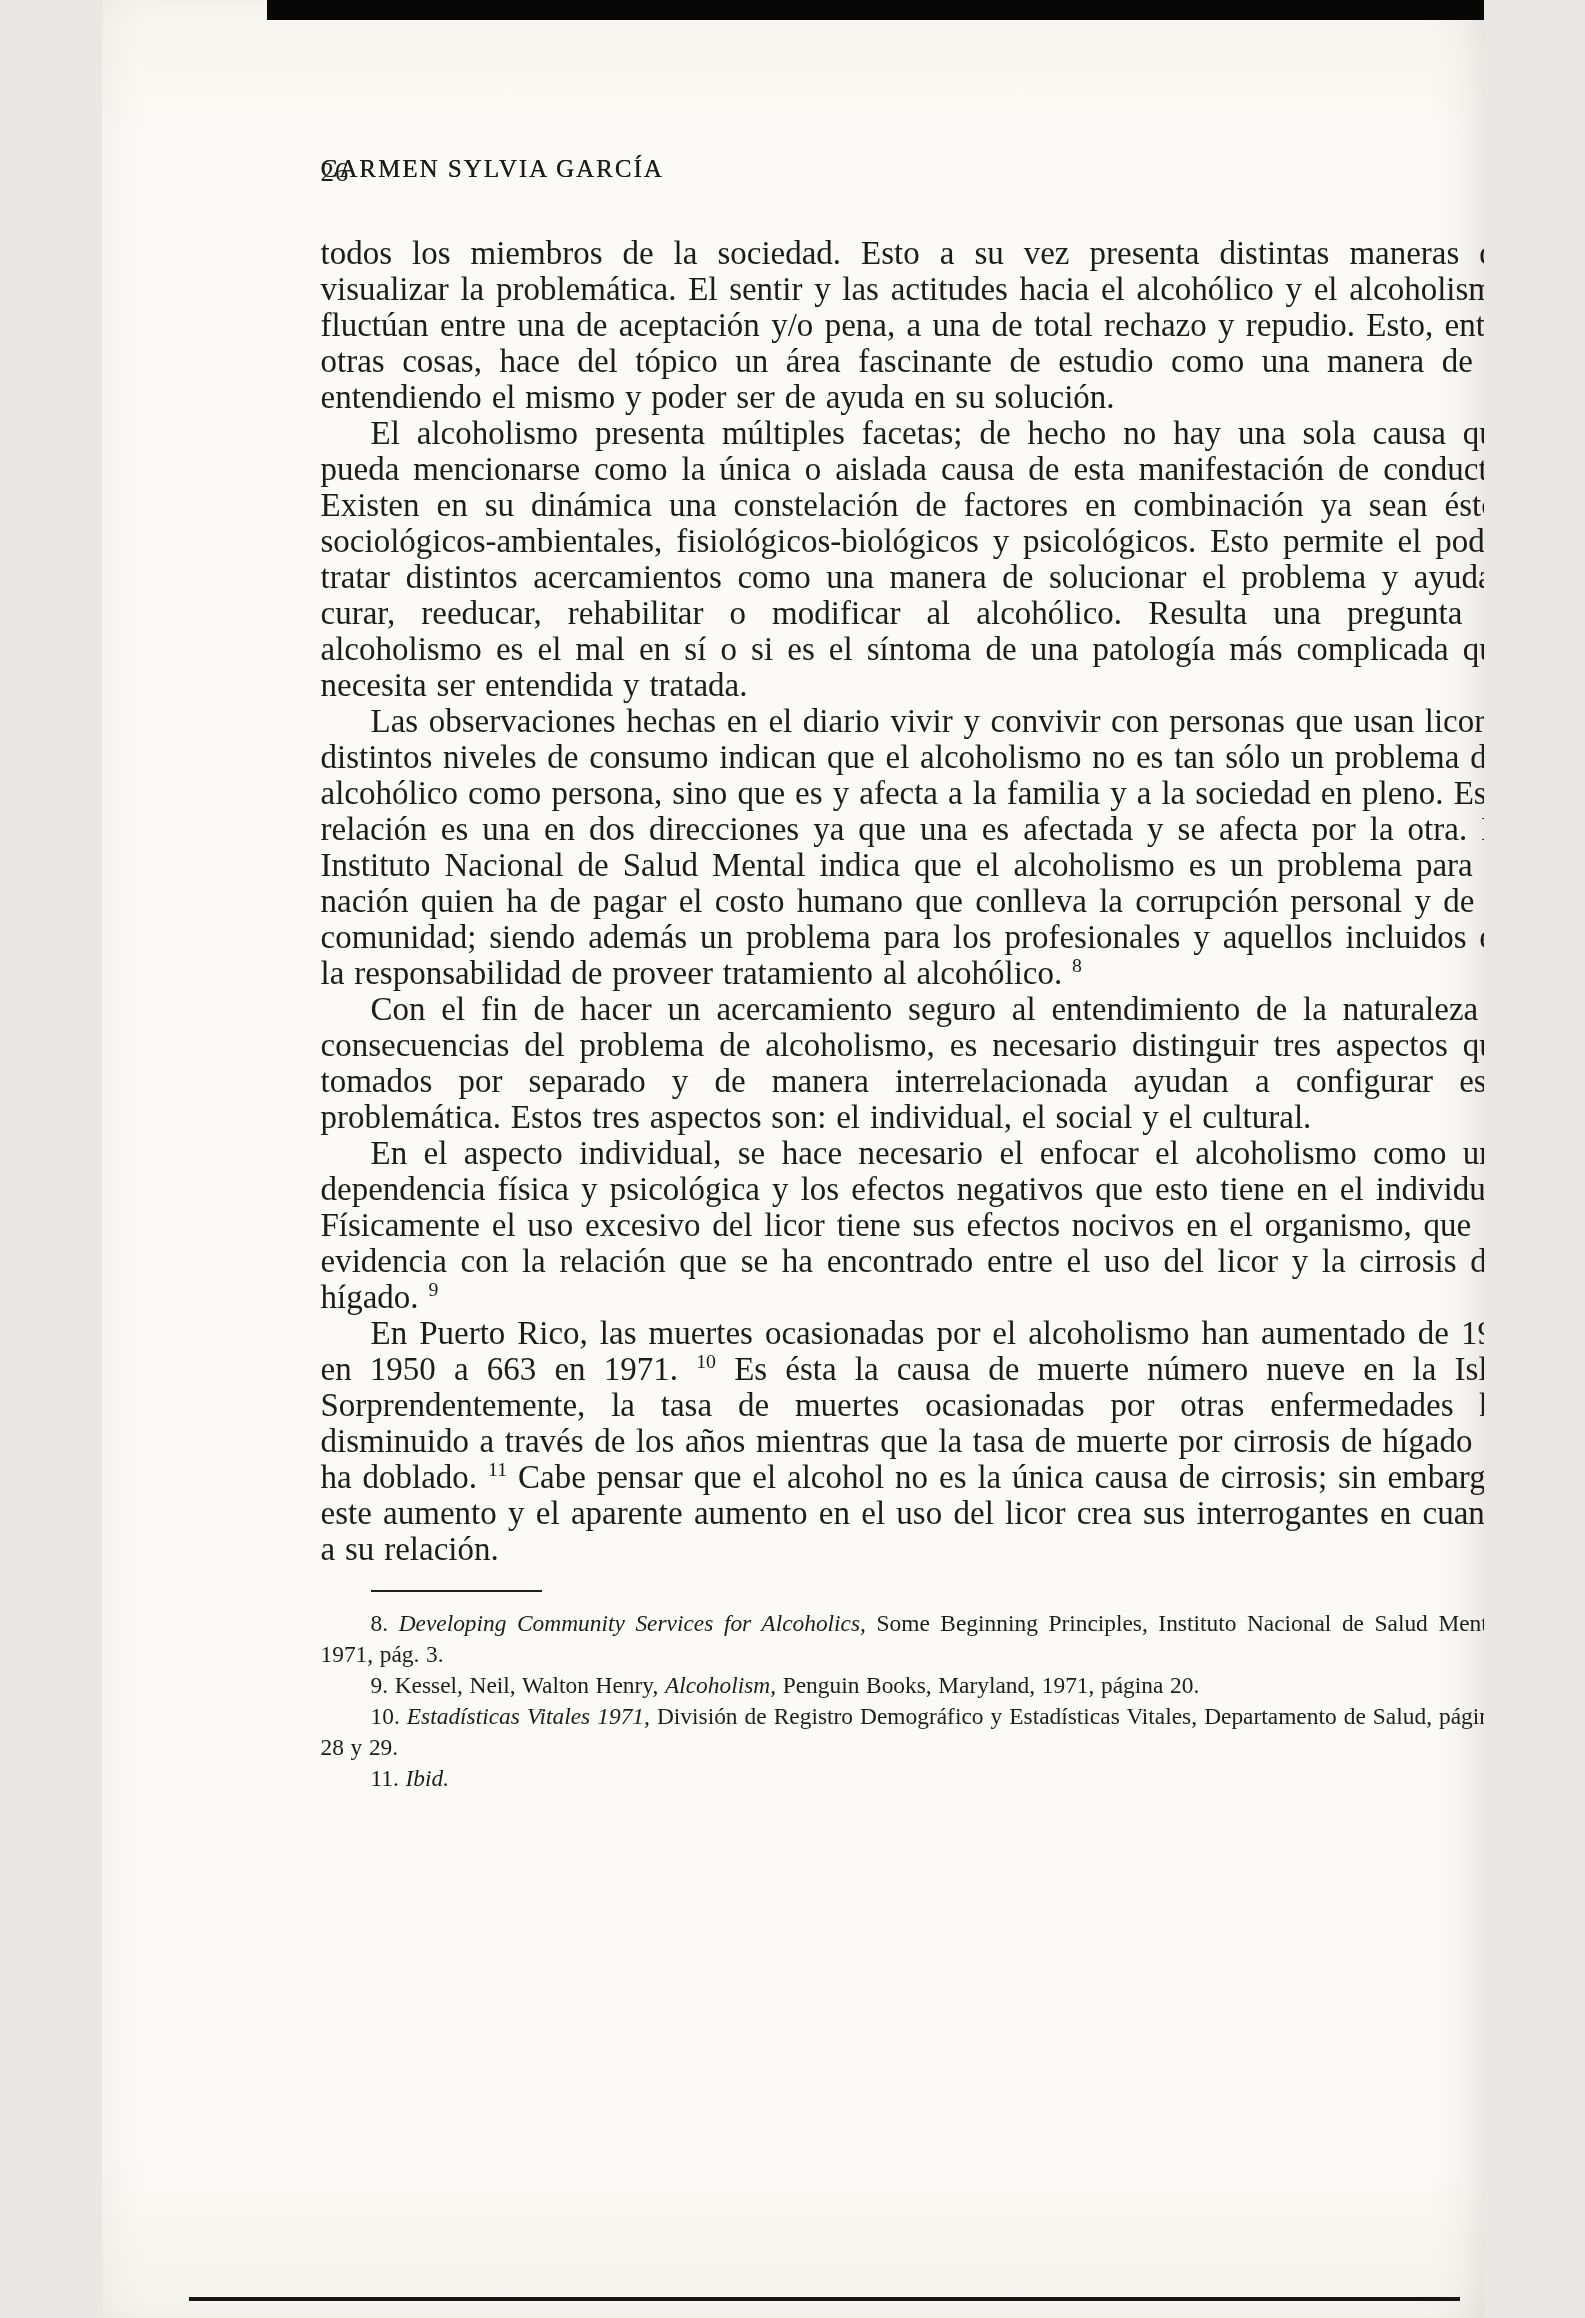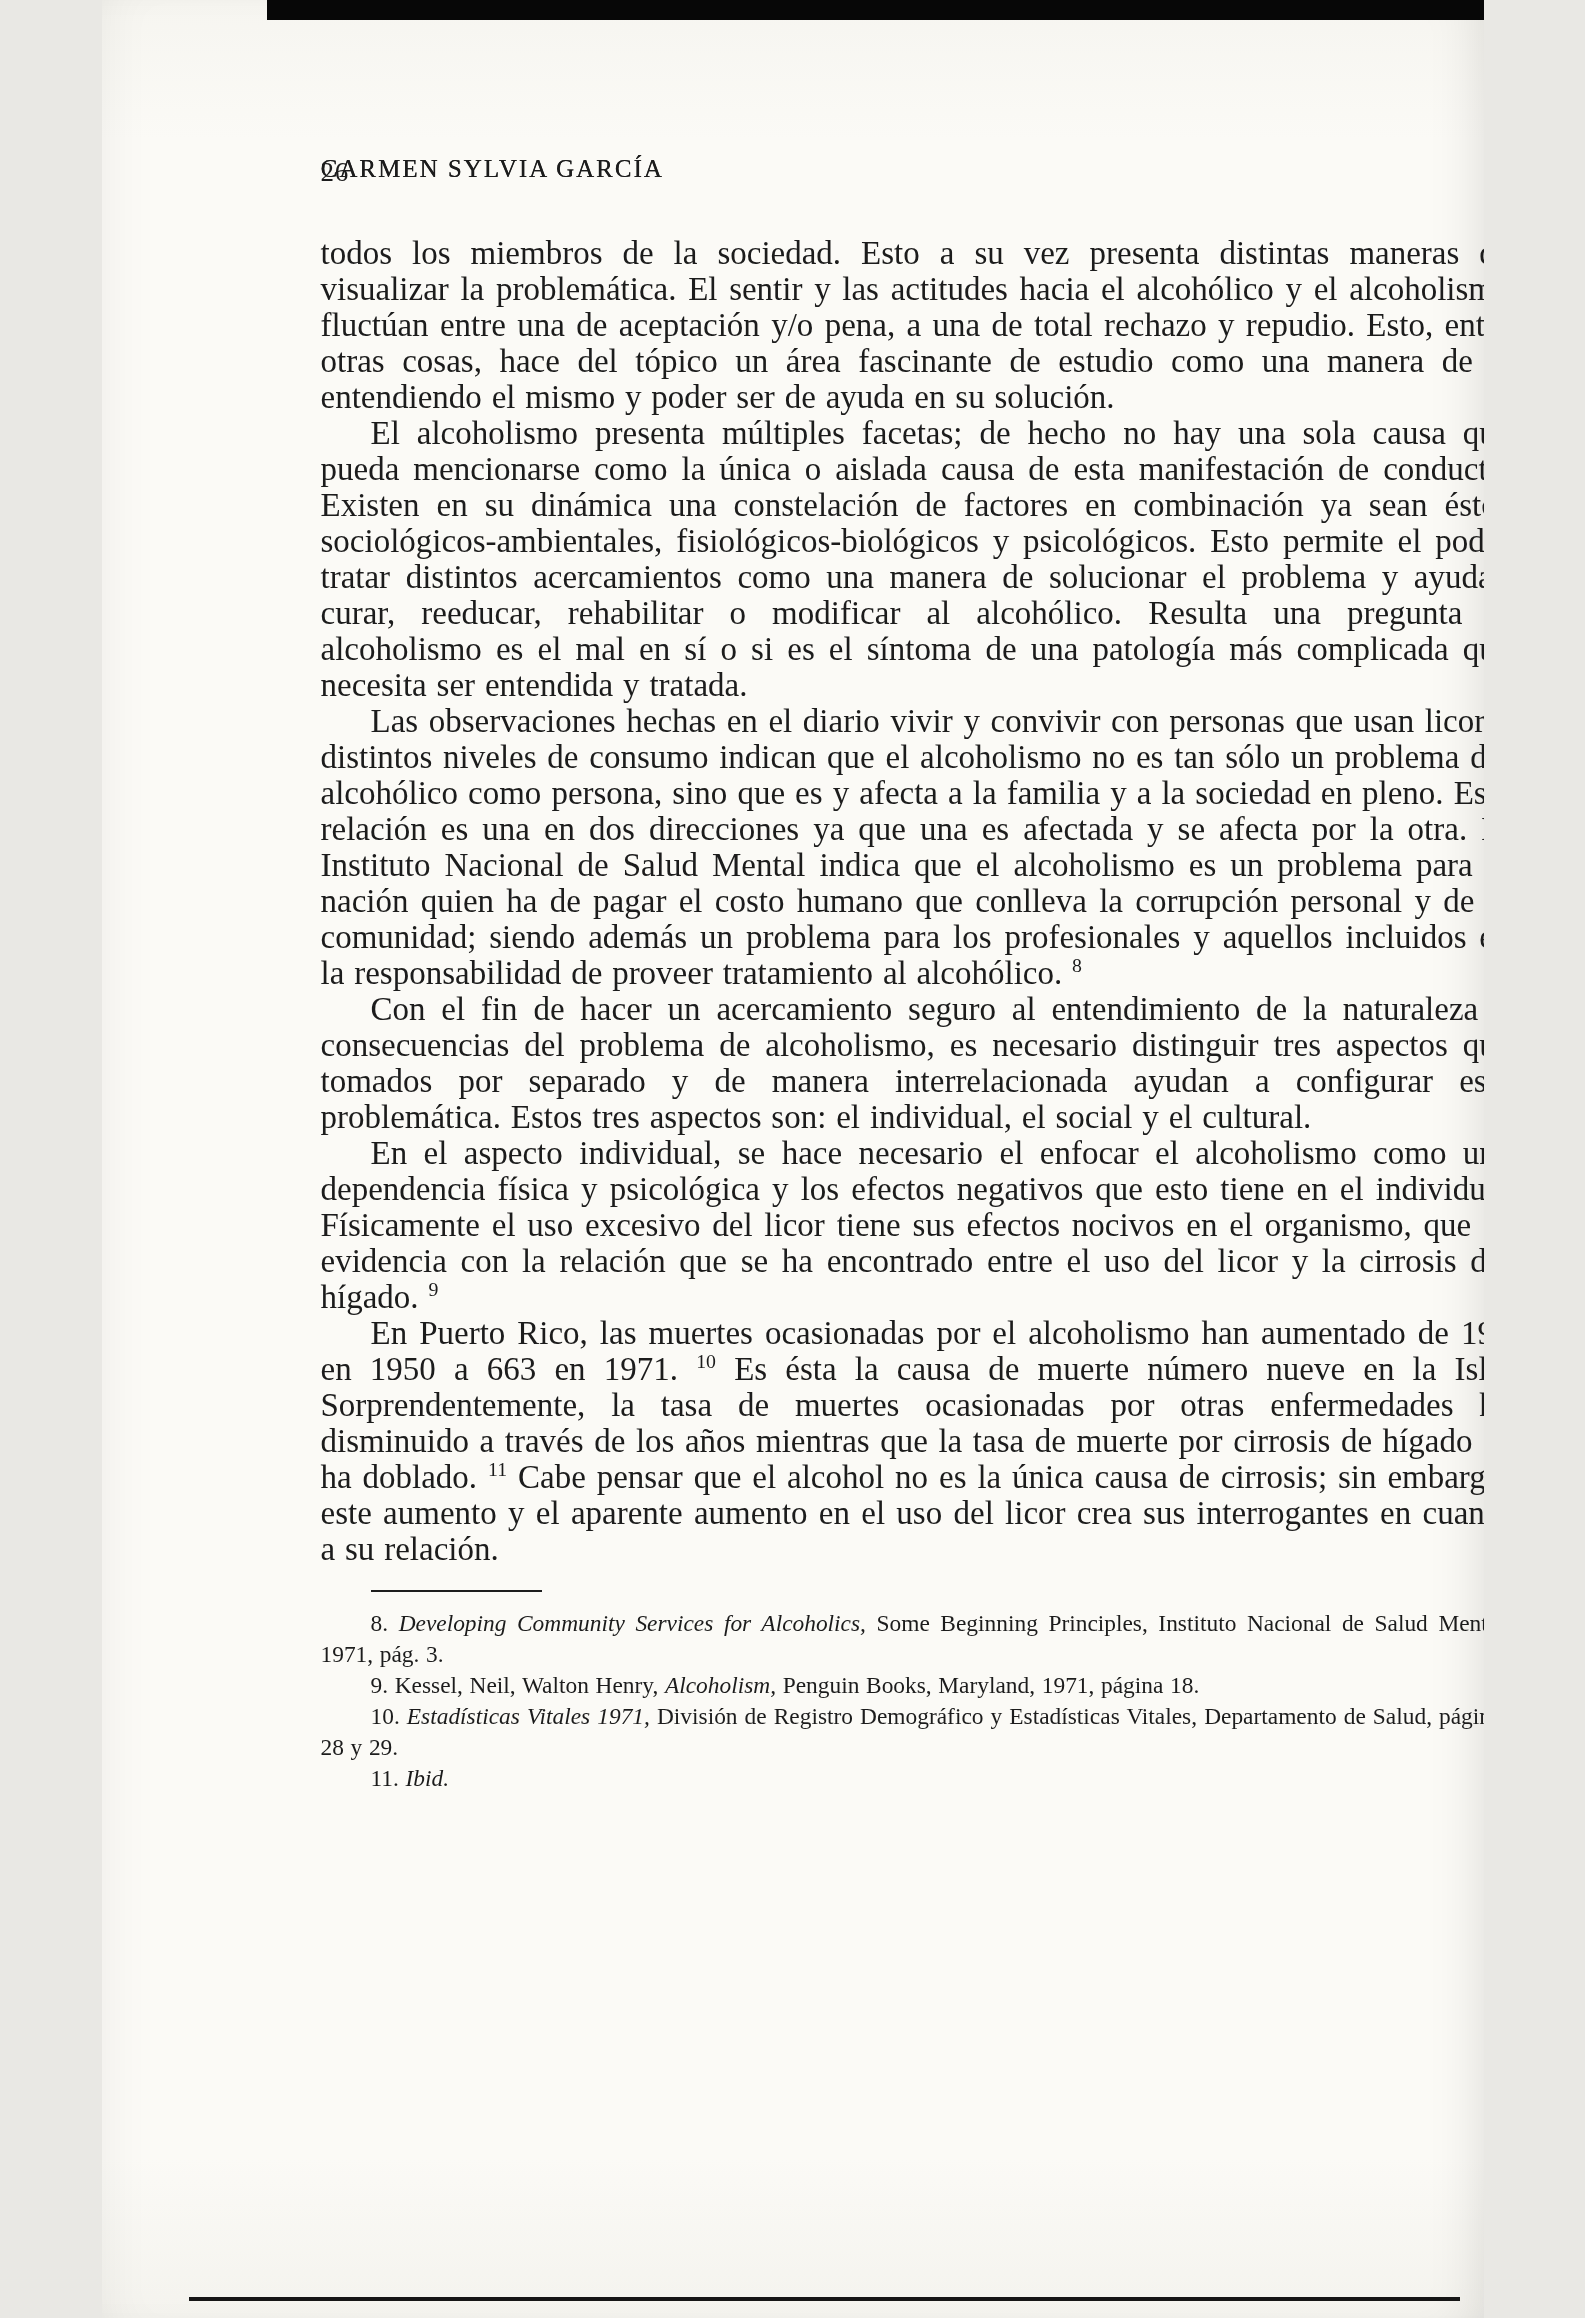--- a/index.html
+++ b/index.html
@@ -108,20 +108,20 @@
         <p class="para"><span>todos los miembros de la sociedad. Esto a su vez presenta distintas maneras de visualizar la problemática. El sentir y las actitudes hacia el alcohólico y el alcoholismo fluctúan entre una de aceptación y/o pena, a una de total rechazo y repudio. Esto, entre otras cosas, hace del tópico un área fascinante de estudio como una manera de ir entendiendo el mismo y poder ser de ayuda en su solución.</span></p>
         <p class="para indent"><span>El alcoholismo presenta múltiples facetas; de hecho no hay una sola causa que pueda mencionarse como la única o aislada causa de esta manifestación de conducta. Existen en su dinámica una constelación de factores en combinación ya sean éstos sociológicos-ambientales, fisiológicos-biológicos y psicológicos. Esto permite el poder tratar distintos acercamientos como una manera de solucionar el problema y ayudar, curar, reeducar, rehabilitar o modificar al alcohólico. Resulta una pregunta si alcoholismo es el mal en sí o si es el síntoma de una patología más complicada que necesita ser entendida y tratada.</span></p>
         <p class="para indent"><span>Las observaciones hechas en el diario vivir y convivir con personas que usan licor a distintos niveles de consumo indican que el alcoholismo no es tan sólo un problema del alcohólico como persona, sino que es y afecta a la familia y a la sociedad en pleno. Esta relación es una en dos direcciones ya que una es afectada y se afecta por la otra. El Instituto Nacional de Salud Mental indica que el alcoholismo es un problema para la nación quien ha de pagar el costo humano que conlleva la corrupción personal y de la comunidad; siendo además un problema para los profesionales y aquellos incluidos en la responsabilidad de proveer tratamiento al alcohólico. </span><sup>8</sup></p>
         <p class="para indent"><span>Con el fin de hacer un acercamiento seguro al entendimiento de la naturaleza y consecuencias del problema de alcoholismo, es necesario distinguir tres aspectos que tomados por separado y de manera interrelacionada ayudan a configurar esta problemática. Estos tres aspectos son: el individual, el social y el cultural.</span></p>
         <p class="para indent"><span>En el aspecto individual, se hace necesario el enfocar el alcoholismo como una dependencia física y psicológica y los efectos negativos que esto tiene en el individuo. Físicamente el uso excesivo del licor tiene sus efectos nocivos en el organismo, que se evidencia con la relación que se ha encontrado entre el uso del licor y la cirrosis del hígado. </span><sup>9</sup></p>
         <p class="para indent"><span>En Puerto Rico, las muertes ocasionadas por el alcoholismo han aumentado de 193 en 1950 a 663 en 1971. </span><sup>10</sup><span> Es ésta la causa de muerte número nueve en la Isla. Sorprendentemente, la tasa de muertes ocasionadas por otras enfermedades ha disminuido a través de los años mientras que la tasa de muerte por cirrosis de hígado se ha doblado. </span><sup>11</sup><span> Cabe pensar que el alcohol no es la única causa de cirrosis; sin embargo, este aumento y el aparente aumento en el uso del licor crea sus interrogantes en cuanto a su relación.</span></p>
       </div>
     <div class="footnote-rule"></div>
     <div>
         <p class="footnote indent"><span>8. </span><em>Developing Community Services for Alcoholics,</em><span> Some Beginning Principles, Instituto Nacional de Salud Mental, 1971, pág. 3.</span></p>
-        <p class="footnote indent"><span>9. Kessel, Neil, Walton Henry, </span><em>Alcoholism,</em><span> Penguin Books, Maryland, 1971, página 18.</span></p>
+        <p class="footnote indent"><span>9. Kessel, Neil, Walton Henry, </span><em>Alcoholism,</em><span> Penguin Books, Maryland, 1971, página 20.</span></p>
         <p class="footnote indent"><span>10. </span><em>Estadísticas Vitales 1971,</em><span> División de Registro Demográfico y Estadísticas Vitales, Departamento de Salud, páginas 28 y 29.</span></p>
         <p class="footnote indent"><span>11. </span><em>Ibid.</em></p>
       </div>
   </main>
 
 </div>
 
 
 </body></html>

